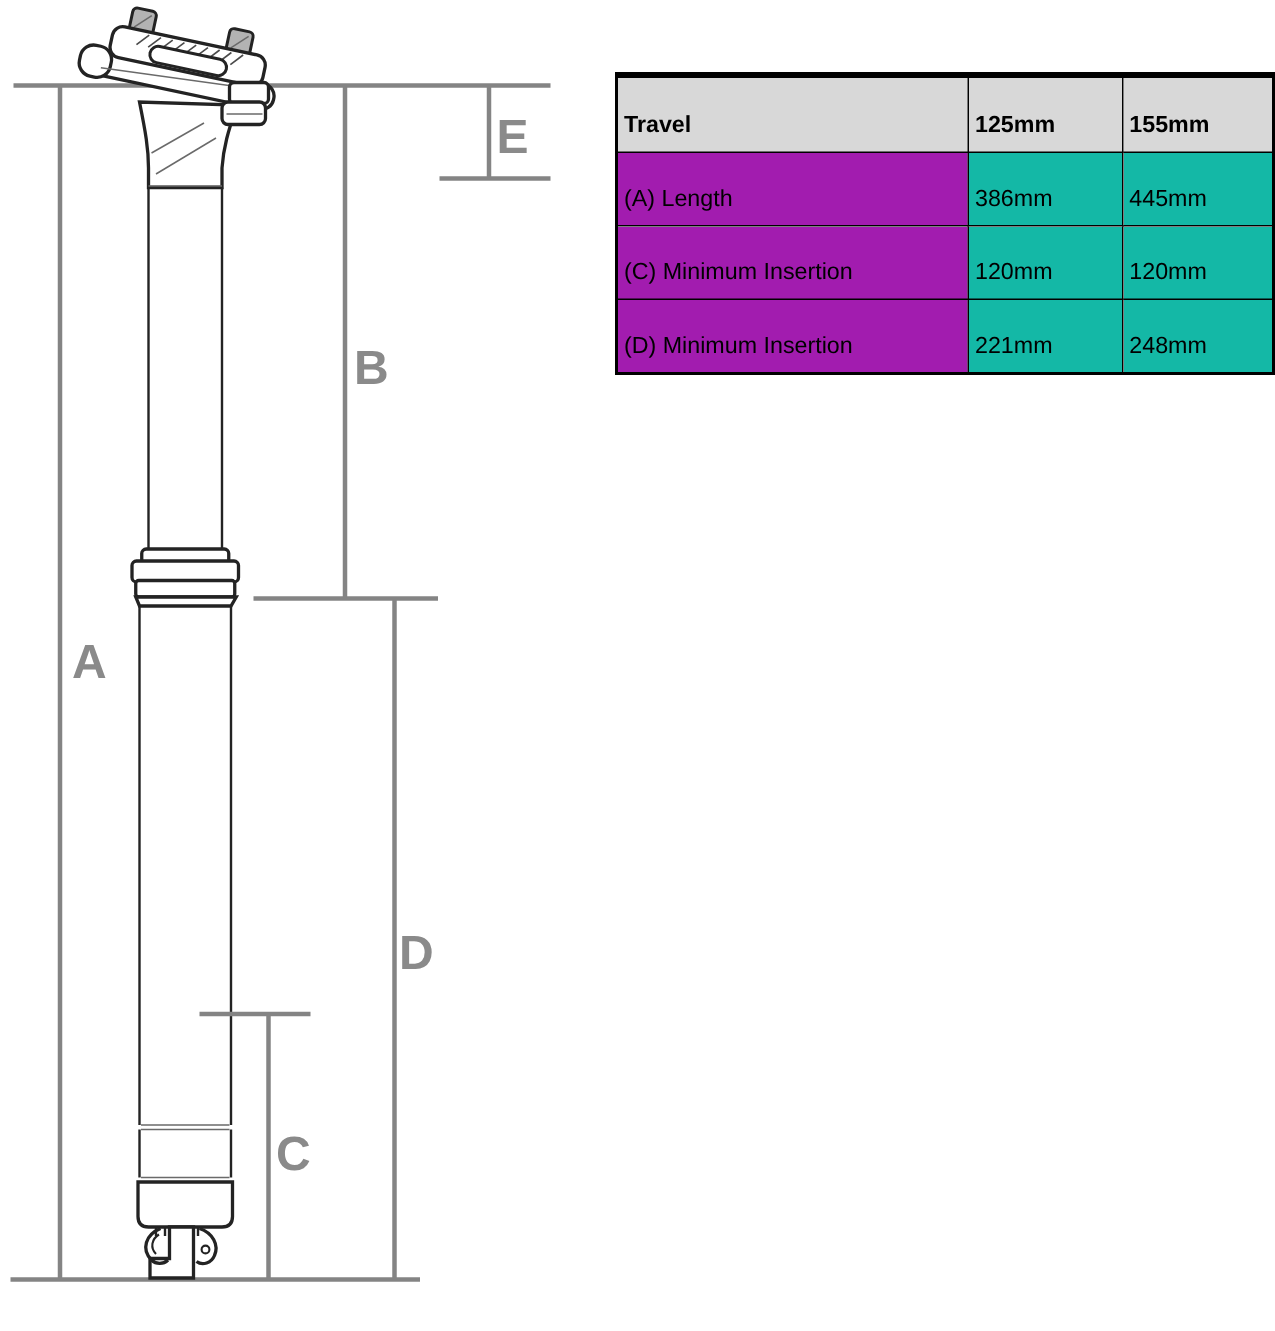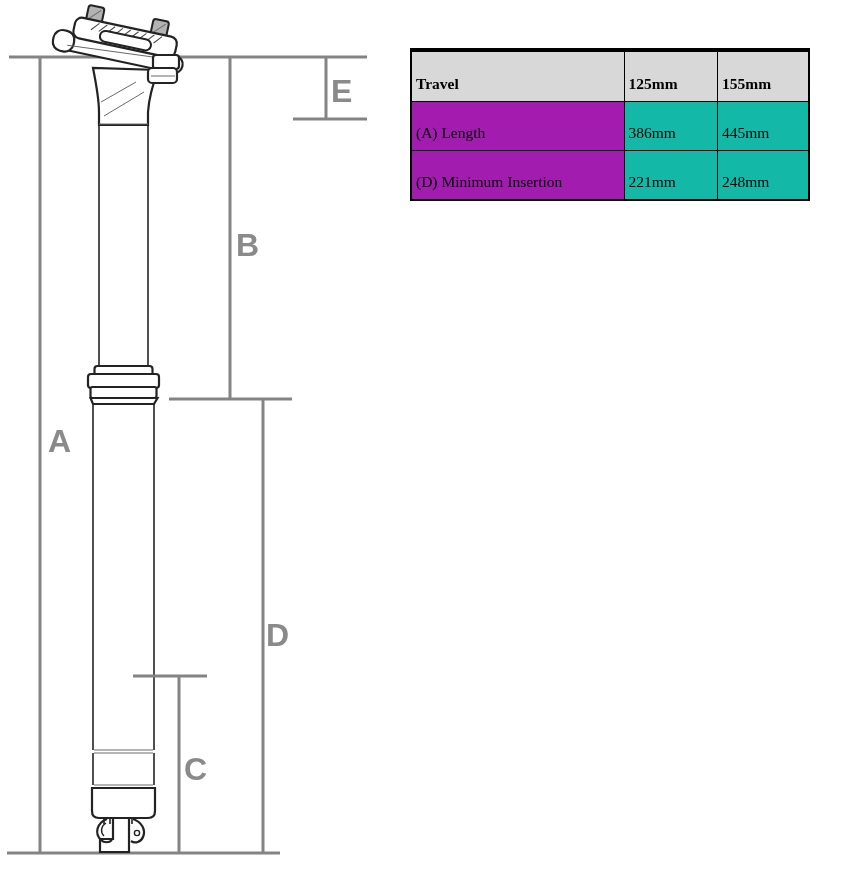--- a/index.html
+++ b/index.html
@@ -14,23 +14,23 @@
     font-family:"Liberation Sans",sans-serif;
     font-weight:bold;font-size:32px;fill:#8a8a8a;
   }
   .ln{stroke:#232323;fill:none;}
   .w2{stroke-width:2.2;}
   .w16{stroke-width:1.6;}
   .thin{stroke:#6a6a6a;stroke-width:1;}
   .fillw{fill:#ffffff;}
   
   .spec-table{
-    position:absolute;left:410px;top:48px;width:400px;
+    position:absolute;left:410px;top:48px;width:440px;
     border-collapse:collapse;table-layout:fixed;
-    font-family:Liberation Serif, serif;font-size:15.5px;color:#000;
+    font-family:Liberation Sans, sans-serif;font-size:15.5px;color:#000;
   }
   .spec-table td,.spec-table th{
     border:1px solid #000;vertical-align:bottom;text-align:left;
     padding:3px 4px 8px 4px;overflow:hidden;white-space:nowrap;
   }
   .spec-table{border:2px solid #000;border-top:4px solid #000;}
   .spec-table th{background:#d8d8d8;font-weight:bold;height:38px;}
   .spec-table td{height:37px;background:#14b8a6;}
   .spec-table td.lbl{background:#a21caf;}
   .c0{width:212px;} .c1{width:93px;} .c2{width:91px;}
@@ -166,18 +166,23 @@
       <th>155mm</th>
     </tr>
   </thead>
   <tbody>
     <tr>
       <td class="lbl">(A) Length</td>
       <td>386mm</td>
       <td>445mm</td>
     </tr>
     <tr>
+      <td class="lbl">(C) Minimum Insertion</td>
+      <td>120mm</td>
+      <td>120mm</td>
+    </tr>
+    <tr>
       <td class="lbl">(D) Minimum Insertion</td>
       <td>221mm</td>
       <td>248mm</td>
     </tr>
   </tbody>
 </table>
 
 </body></html>

